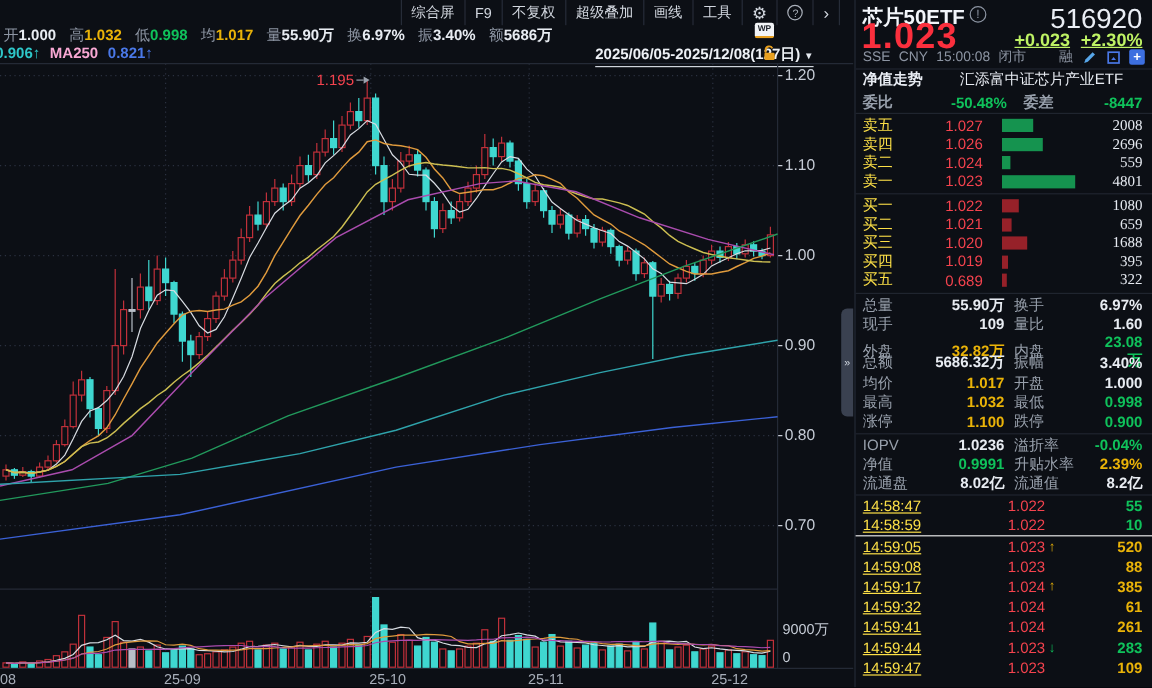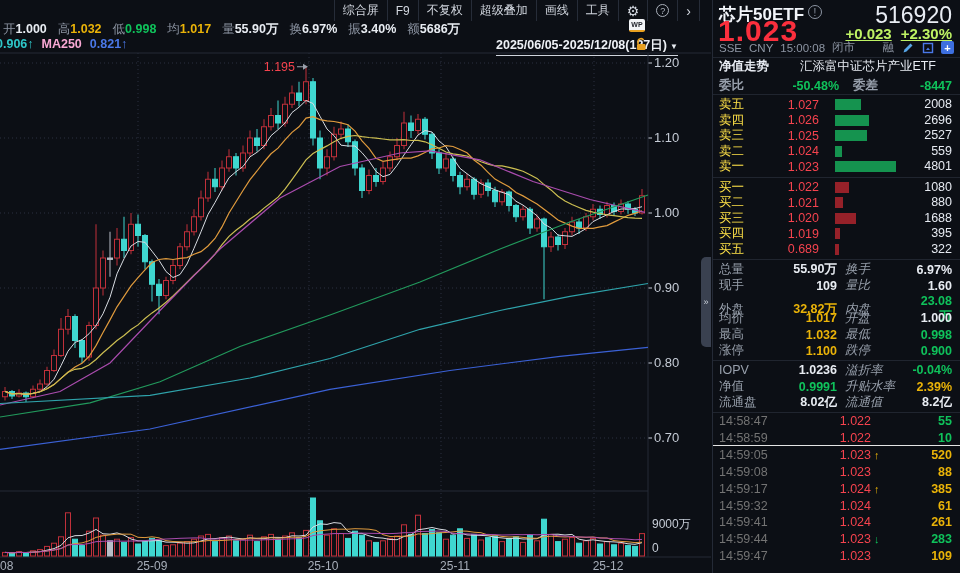--- a/index.html
+++ b/index.html
@@ -56,33 +56,33 @@
   .fund-row .l{font-weight:700;color:#e8ecf3;}
   .fund-row .r{flex:1;text-align:right;color:#e8ecf3;}
   .weibi-row{height:18px;display:grid;grid-template-columns:36px 84px 66px 1fr;align-items:center;
              padding:0 8px 0 6px;border-bottom:1px solid #20252f;}
   .weibi-row .g{color:#98a0ac;font-weight:bold;} .weibi-row .v{text-align:right;}
   .weibi-row .l2{padding-left:14px;text-align:left;}
 
   .ob-row{height:15.5px;display:flex;align-items:center;padding:0 8px 0 6px;cursor:pointer;}
   .ob-row .lb{width:34px;color:#fde047;}
   .ob-row .pr{width:66px;text-align:right;color:#f5434e;}
-  .ob-zone{flex:1;position:relative;height:13px;margin-left:16px;}
+  .ob-zone{flex:1;position:relative;height:13px;margin-left:16px;font-family:Liberation Serif, serif;}
   .ob-bar{position:absolute;left:0;top:1px;height:11px;}
   .ob-qty{position:absolute;right:0;top:0;line-height:13px;color:#e5e9f0;}
   #sells{border-bottom:1px solid #20252f;padding:2px 0;}
   #buys{border-bottom:1px solid #20252f;padding:2px 0;}
 
   .st-row{height:16.3px;display:grid;grid-template-columns:52px 66px 72px 1fr;align-items:center;padding:0 8px 0 6px;}
-  .st-row .g{color:#98a0ac;} .st-row .v1{text-align:right;} .st-row .g2{padding-left:8px;font-style:italic;} .st-row .v2{text-align:right;}
+  .st-row .g{color:#98a0ac;} .st-row .v1{text-align:right;} .st-row .g2{padding-left:8px;} .st-row .v2{text-align:right;}
   #stats1{border-bottom:1px solid #20252f;padding:1px 0;}
   #stats2{border-bottom:1px solid #20252f;padding:1px 0;}
 
   .tk-row{height:16.9px;display:grid;grid-template-columns:62px 90px 16px 1fr;align-items:center;padding:0 8px 0 6px;}
-  .tk-row .t{color:#737373;} .tk-row .p{text-align:right;color:#f5434e;}
+  .tk-row .t{color:#fde047;text-decoration:underline;} .tk-row .p{text-align:right;color:#f5434e;}
   .tk-row .a{font-size:11px;font-weight:700;padding-left:3px;}
   .tk-row .v{text-align:right;}
   .tk-sep{border-bottom:1px solid #e5e5e5;}
 </style>
 </head>
 <body>
 
 <div class="app">
 
   <div class="menu" id="menu">
@@ -506,28 +506,20 @@
         </div>
         <div class="ob-row">
           <span class="lb">卖四</span>
           <span class="pr">1.026</span>
           <span class="ob-zone">
             <span class="ob-bar" style="width: 34.2545px; background: rgb(21, 147, 79);"></span>
             <span class="ob-qty">2696</span>
           </span>
         </div>
         <div class="ob-row">
-          <span class="lb">卖三</span>
-          <span class="pr">1.025</span>
-          <span class="ob-zone">
-            <span class="ob-bar" style="width: 32.1073px; background: rgb(21, 147, 79);"></span>
-            <span class="ob-qty">2527</span>
-          </span>
-        </div>
-        <div class="ob-row">
           <span class="lb">卖二</span>
           <span class="pr">1.024</span>
           <span class="ob-zone">
             <span class="ob-bar" style="width: 7.10248px; background: rgb(21, 147, 79);"></span>
             <span class="ob-qty">559</span>
           </span>
         </div>
         <div class="ob-row">
           <span class="lb">卖一</span>
           <span class="pr">1.023</span>
@@ -544,21 +536,21 @@
           <span class="ob-zone">
             <span class="ob-bar" style="width: 13.7221px; background: rgb(150, 33, 41);"></span>
             <span class="ob-qty">1080</span>
           </span>
         </div>
         <div class="ob-row">
           <span class="lb">买二</span>
           <span class="pr">1.021</span>
           <span class="ob-zone">
             <span class="ob-bar" style="width: 8.37305px; background: rgb(150, 33, 41);"></span>
-            <span class="ob-qty">880</span>
+            <span class="ob-qty">659</span>
           </span>
         </div>
         <div class="ob-row">
           <span class="lb">买三</span>
           <span class="pr">1.020</span>
           <span class="ob-zone">
             <span class="ob-bar" style="width: 21.4472px; background: rgb(150, 33, 41);"></span>
             <span class="ob-qty">1688</span>
           </span>
         </div>
@@ -590,20 +582,26 @@
           <span class="g">现手</span>
           <span class="v1 c-w">109</span>
           <span class="g g2">量比</span>
           <span class="v2 c-w">1.60</span>
         </div>
         <div class="st-row">
           <span class="g">外盘</span>
           <span class="v1 c-r">32.82万</span>
           <span class="g g2">内盘</span>
           <span class="v2 c-g">23.08万</span>
+        </div>
+        <div class="st-row">
+          <span class="g">总额</span>
+          <span class="v1 c-w">5686.32万</span>
+          <span class="g g2">振幅</span>
+          <span class="v2 c-w">3.40%</span>
         </div>
         <div class="st-row">
           <span class="g">均价</span>
           <span class="v1 c-r">1.017</span>
           <span class="g g2">开盘</span>
           <span class="v2 c-w">1.000</span>
         </div>
         <div class="st-row">
           <span class="g">最高</span>
           <span class="v1 c-r">1.032</span>

